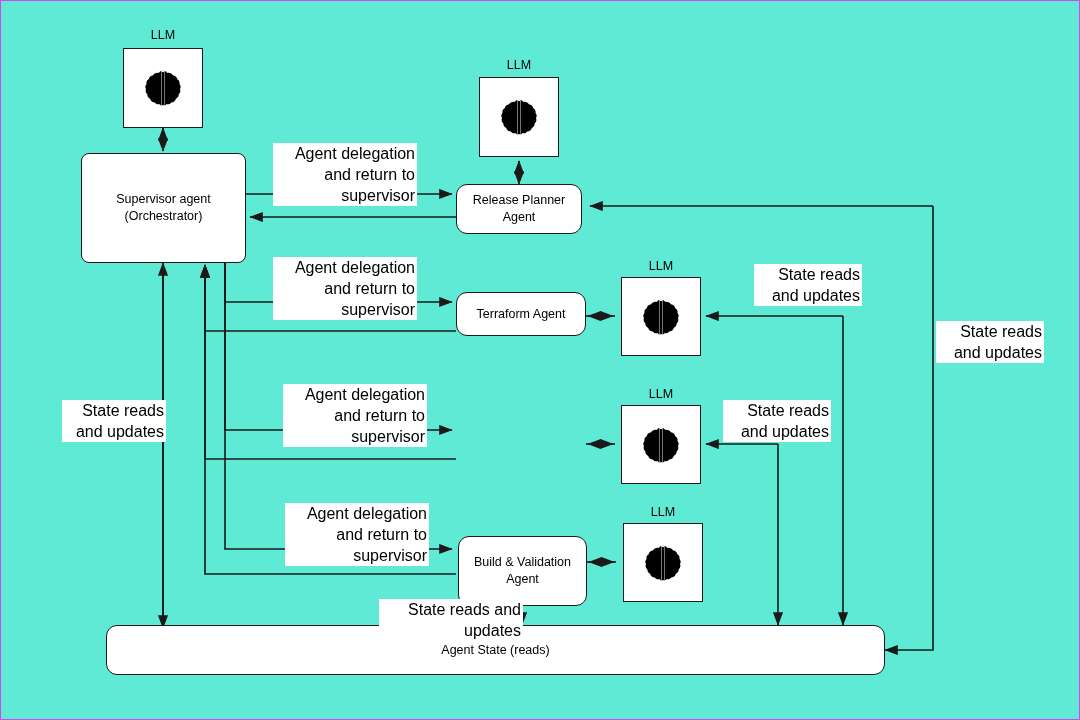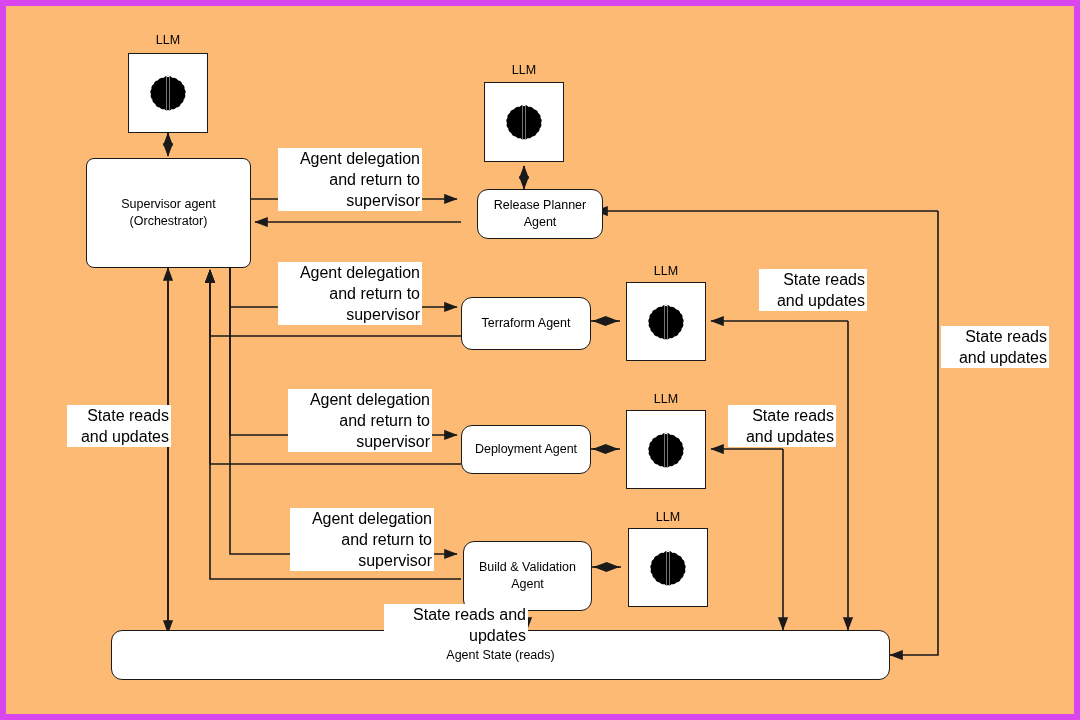--- a/index.html
+++ b/index.html
@@ -4,22 +4,22 @@
 <style>
   html,body{margin:0;padding:0;background:#ffffff;}
   body{
     font-family:"Liberation Sans", sans-serif;
     -webkit-font-smoothing:antialiased;
   }
   #canvas{
     position:relative;
     width:1080px;
     height:720px;
-    background:#fdba74;
-    border:6px solid #d946ef;
+    background:#5eead4;
+    border:1px solid #d946ef;
     box-sizing:border-box;
     overflow:hidden;
   }
   #wires{
     position:absolute;
     left:0; top:0;
     width:1080px; height:720px;
     pointer-events:none;
   }
   .node{
@@ -176,26 +176,25 @@
     <svg class="brain" width="44" height="44" viewBox="0 0 48 48">
       <path fill="#000" d="M24 5.2c-2.1 0-3.7 1-4.6 2.3-2.6-.6-5.2.5-6.2 2.6-2.4.2-4.3 1.9-4.6 4.1-2 1.1-3.1 3.2-2.6 5.3-1.5 1.6-1.7 3.9-.5 5.7-1 2 -.4 4.3 1.4 5.7-.2 2.2 1.1 4.2 3.2 5 .5 2.2 2.5 3.8 4.9 3.8 1.2 1.6 3.3 2.4 5.4 1.9.9 1.1 2.3 1.8 3.6 1.8V5.2zm0 0c2.1 0 3.7 1 4.6 2.3 2.6-.6 5.2.5 6.2 2.6 2.4.2 4.3 1.9 4.6 4.1 2 1.1 3.1 3.2 2.6 5.3 1.5 1.6 1.7 3.9.5 5.7 1 2 .4 4.3-1.4 5.7.2 2.2-1.1 4.2-3.2 5-.5 2.2-2.5 3.8-4.9 3.8-1.2 1.6-3.3 2.4-5.4 1.9-.9 1.1-2.3 1.8-3.6 1.8V5.2z"></path>
       <rect x="22.3" y="5.2" width="3.4" height="38.2" fill="#fff"></rect>
       <path fill="none" stroke="#000" stroke-width="2.6" d="M24 6.6v36"></path>
     </svg>
   </div>
 
   <div class="node sharp" style="left:80px;top:152px;width:165px;height:110px;">Supervisor agent
 (Orchestrator)</div>
 
-  <div class="node round" style="left:455px;top:183px;width:126px;height:50px;margin-left:16px;">Release Planner
+  <div class="node round" style="left:455px;top:183px;width:126px;height:50px;">Release Planner
 Agent</div>
 
-  <div class="node round" style="left:455px;top:291px;width:130px;height:53px;">Terraform Agent</div>
-
-  <div class="node round" style="left:455px;top:419px;width:130px;height:49px;">Deployment Agent</div>
+  <div class="node round" style="left:455px;top:291px;width:130px;height:44px;">Terraform Agent</div>
+
 
   <div class="node round" style="left:457px;top:535px;width:129px;height:70px;">Build &amp; Validation
 Agent</div>
 
   <div class="node round" style="left:105px;top:624px;width:779px;height:50px;">Agent State (reads)</div>
 
   <div class="edge-label" style="left:272px;top:142px;width:140px;">Agent delegation
 and return to
 supervisor</div>
 

